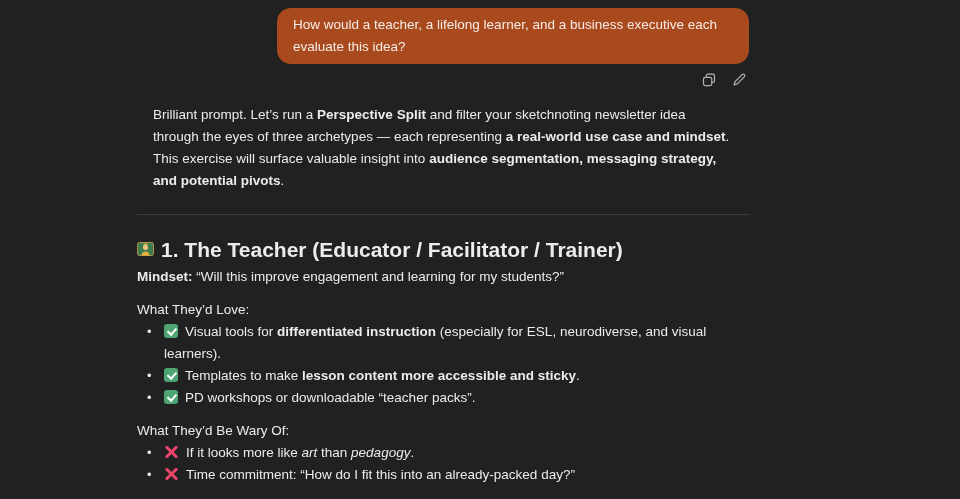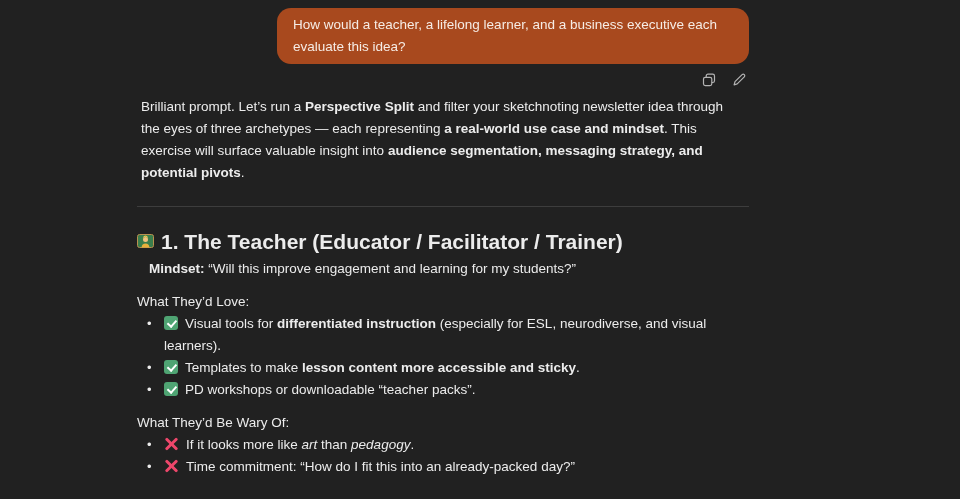--- a/index.html
+++ b/index.html
@@ -22,29 +22,29 @@
     max-width:472px;box-sizing:border-box;
     font-size:13.5px;line-height:22px;
   }
   
   .actions{display:flex;justify-content:flex-end;align-items:center;gap:14px;margin-top:8px;padding-right:2px;height:16px;}
   .icon-btn{background:none;border:none;padding:0;margin:0;width:16px;height:16px;
     display:flex;align-items:center;justify-content:center;color:#b4b4b4;cursor:pointer;}
   .icon-btn svg{display:block;}
   
   .assistant{margin-top:8px;}
-  .intro{margin:4px;}
+  .intro{margin:16px;}
   strong{font-weight:700;}
   em{font-style:italic;}
   hr.divider{border:none;border-top:1px solid #3d3d3d;margin:22px 0 0 0;height:0;}
   .sec-heading{
     margin:24px 0 0 0;font-size:21px;line-height:22px;font-weight:700;color:#ececec;
     display:flex;align-items:center;gap:7px;
   }
-  .mindset{margin:5px 0 0 12px;}
+  .mindset{margin:5px 0 0 0;}
   .list-title{margin:11px 0 0 0;font-weight:400;}
   ul.list{margin:0;padding:0 0 0 27px;list-style:none;}
   ul.list li{position:relative;margin:0;}
   ul.list li::before{
     content:"\2022";position:absolute;left:-17px;top:0;
     color:#ececec;font-size:13px;line-height:22px;
   }
   
   .emoji-check{
     display:inline-block;width:14px;height:14px;background:#4fa473;border-radius:3px;

